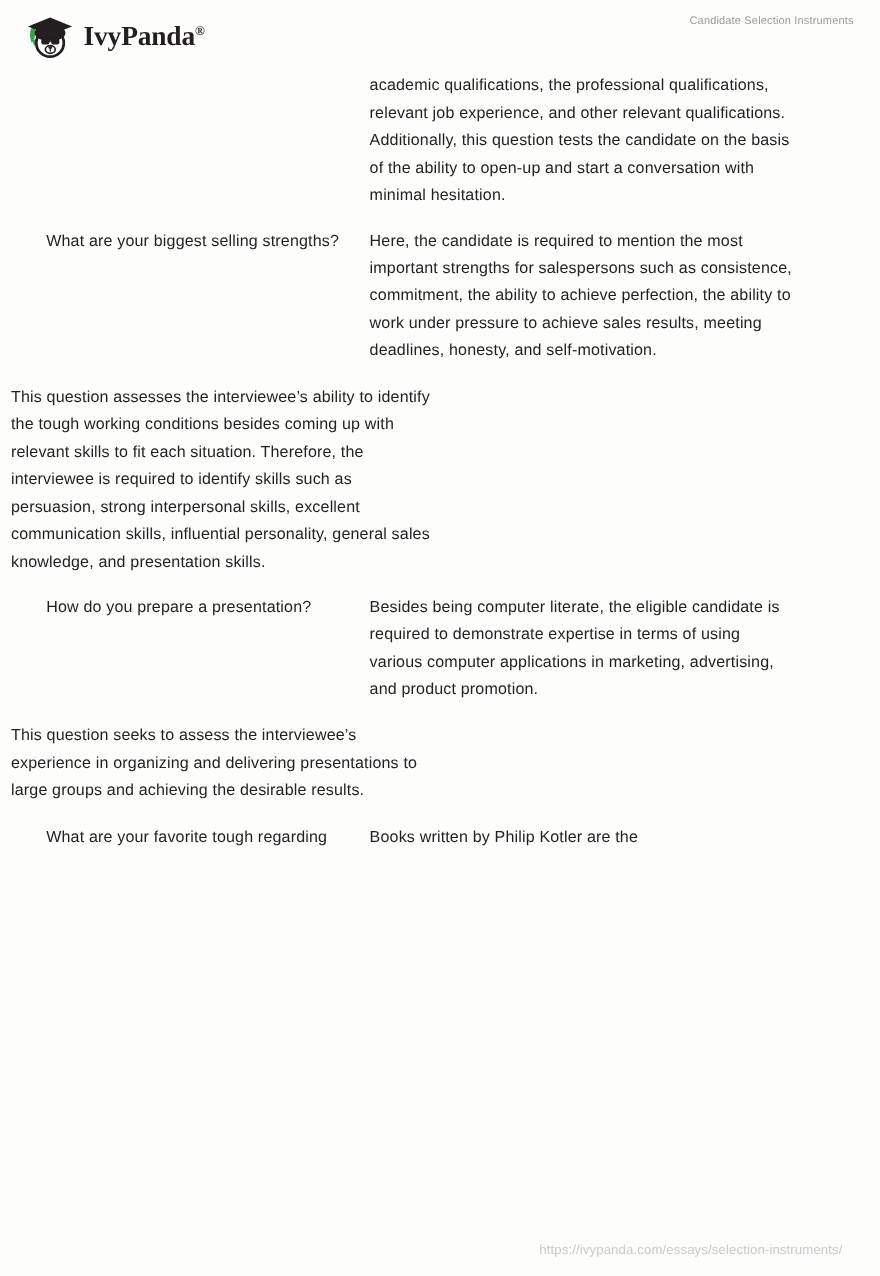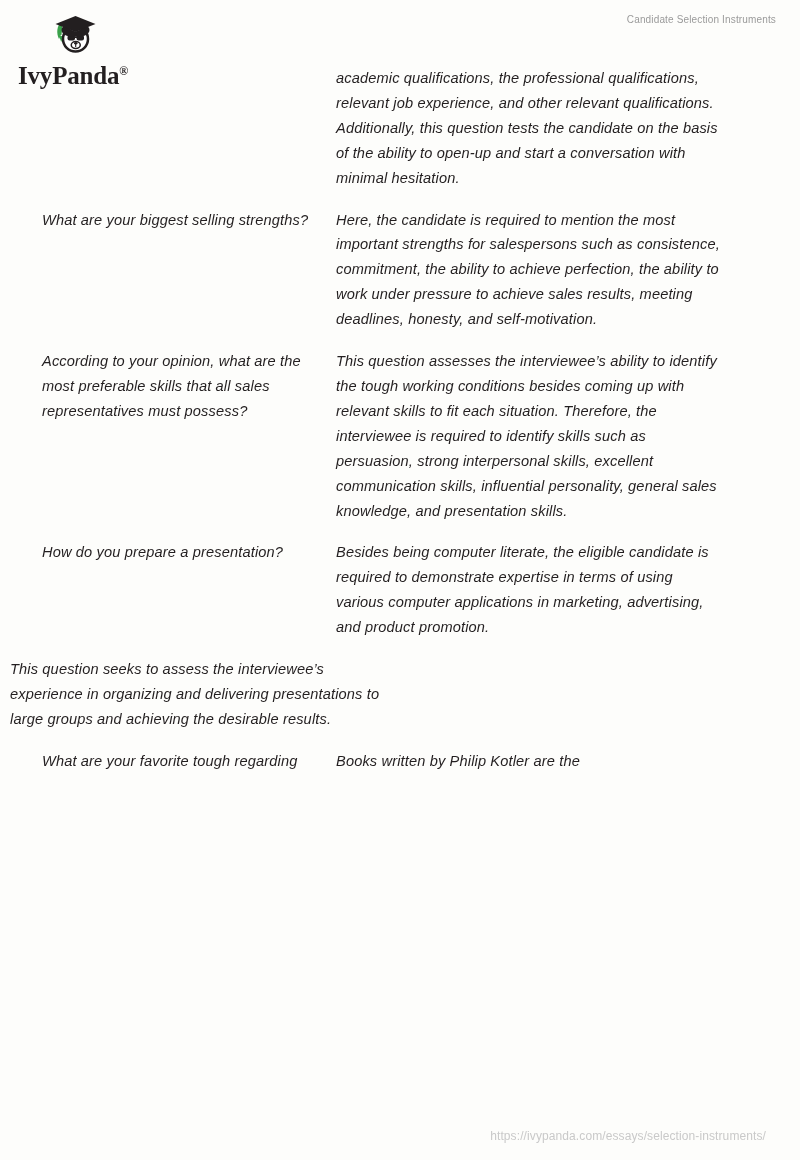--- a/index.html
+++ b/index.html
@@ -25,21 +25,20 @@
     height: 66px;
     box-sizing: border-box;
   }
   .brand {
     position: absolute;
     left: 18px;
     top: 11px;
     display: flex;
     align-items: center;
     gap: 8px;
-    flex-direction: column;
   }
   .brand-logo {
     width: 50px;
     height: 44px;
     display: block;
   }
   .brand-name {
     font-family: "Liberation Serif", serif;
     font-weight: bold;
     font-size: 25px;
@@ -91,21 +90,21 @@
   }
   .cell-text {
     font-size: 14.6px;
     line-height: 24.9px;
     color: #231f20;
     margin: 0;
     letter-spacing: 0.01em;
   }
 
   
-  .qa-row { margin-bottom: 17px; font-style: italic; }
+  .qa-row { margin-bottom: 17px; }
   .qa-row:first-child { margin-bottom: 17px; }
 
   
   .page-footer {
     position: absolute;
     bottom: 0;
     left: 0;
     width: 800px;
     height: 56px;
   }
@@ -170,23 +169,20 @@
   <div class="qa-row">
     <div class="col-question">
       <p class="cell-text">What are your biggest selling strengths?</p>
     </div>
     <div class="col-answer">
       <p class="cell-text">Here, the candidate is required to mention the most important strengths for salespersons such as consistence, commitment, the ability to achieve perfection, the ability to work under pressure to achieve sales results, meeting deadlines, honesty, and self-motivation.</p>
     </div>
   </div>
 
   <div class="qa-row">
-    <div class="col-question">
-      <p class="cell-text">According to your opinion, what are the most preferable skills that all sales representatives must possess?</p>
-    </div>
     <div class="col-answer">
       <p class="cell-text">This question assesses the interviewee’s ability to identify the tough working conditions besides coming up with relevant skills to fit each situation. Therefore, the interviewee is required to identify skills such as persuasion, strong interpersonal skills, excellent communication skills, influential personality, general sales knowledge, and presentation skills.</p>
     </div>
   </div>
 
   <div class="qa-row">
     <div class="col-question">
       <p class="cell-text">How do you prepare a presentation?</p>
     </div>
     <div class="col-answer">

